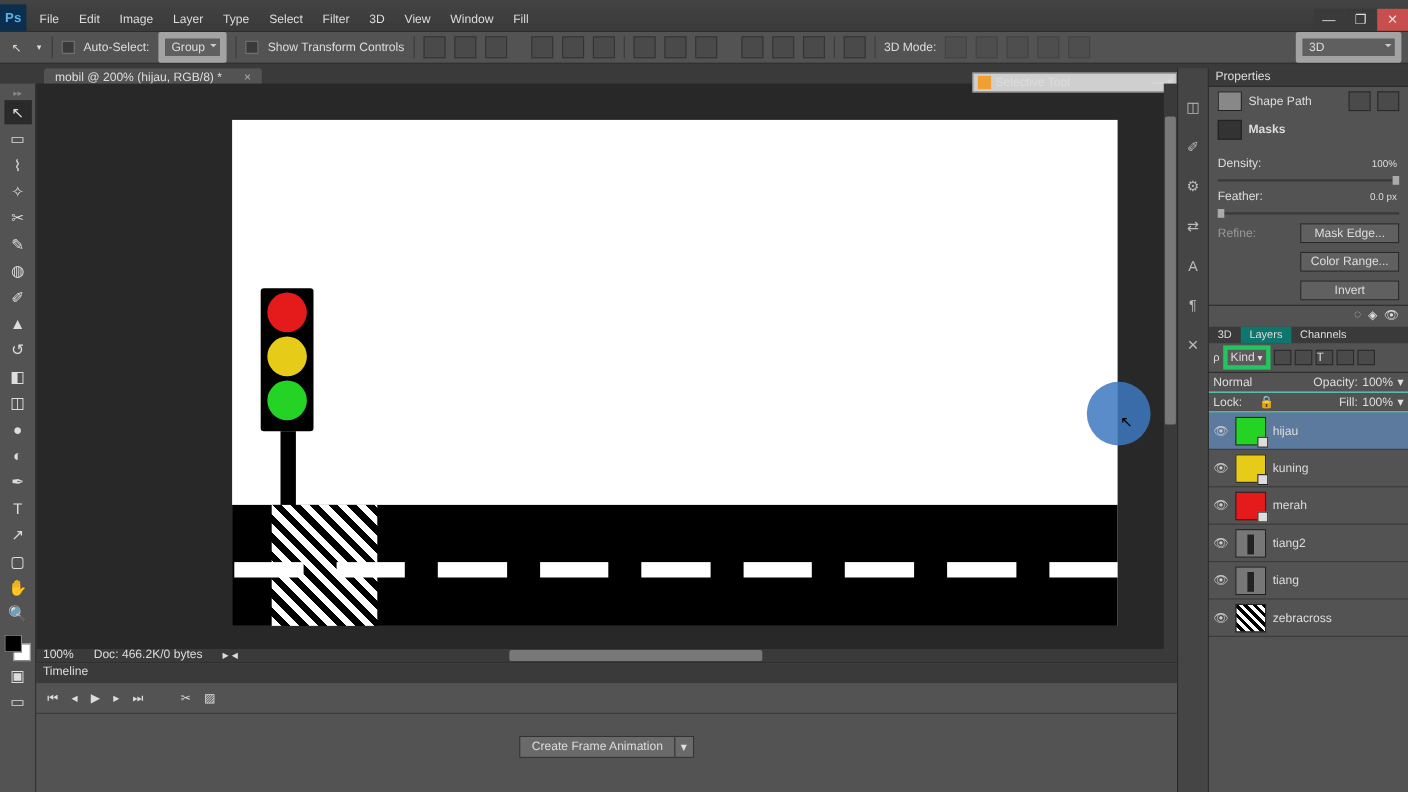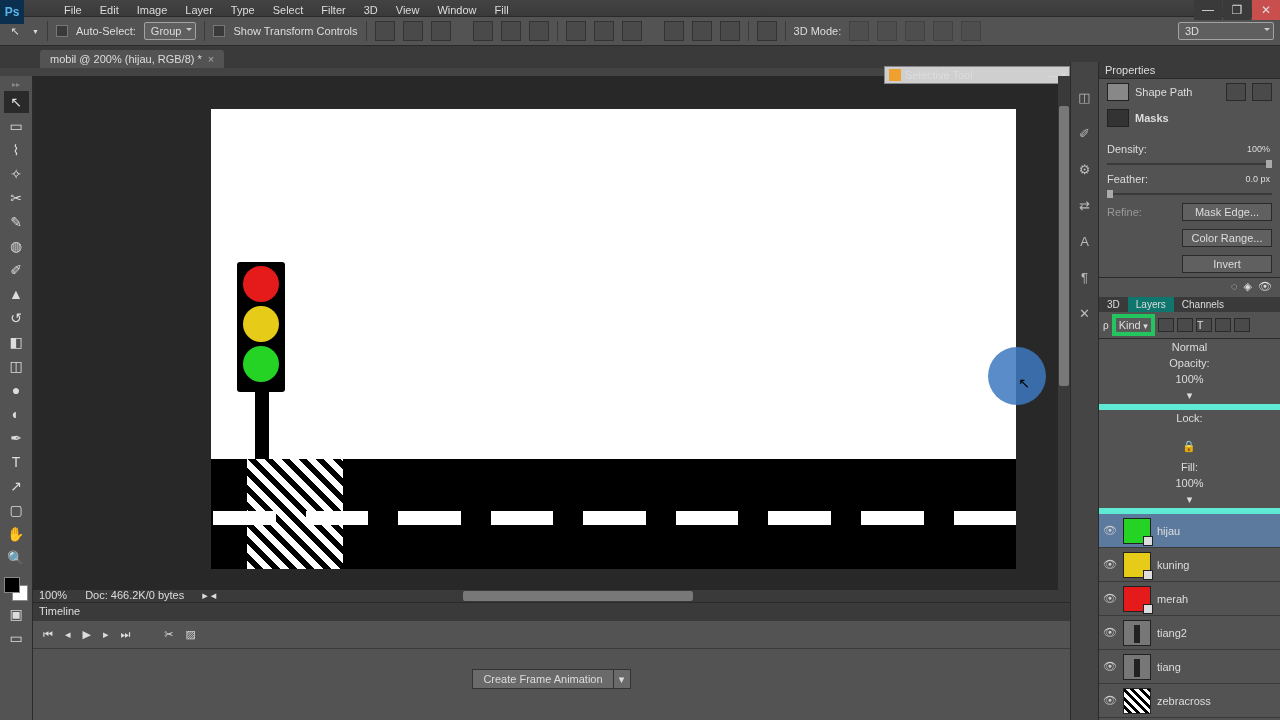--- a/index.html
+++ b/index.html
@@ -1,39 +1,39 @@
 <!DOCTYPE html>
 <html><head>
 <meta charset="utf-8">
 <style>
 * { margin:0; padding:0; box-sizing:border-box; font-family:Tahoma,Arial,sans-serif; font-size:11px; color:#ddd; }
 body { background:#434343; width:1280px; height:720px; overflow:hidden; position:relative; }
 
 
-.titlebar { height:16px; background:linear-gradient(#434343,#3a3a3a); display:flex; align-items:flex-start;gap:28px; }
+.titlebar { height:28px; background:linear-gradient(#434343,#3a3a3a); display:flex; align-items:flex-end; }
 .ps-logo { width:24px; height:24px; background:#0a2f4f; color:#5cb3e8; font-weight:bold; font-size:12px; display:flex; align-items:center; justify-content:center; }
 .menubar { display:flex; gap:2px; padding-left:4px; }
 .menubar span { padding:4px 8px; cursor:default; }
 .winctrls { margin-left:auto; display:flex; }
 .winctrls div { width:28px; height:20px; display:flex; align-items:center; justify-content:center; background:#3a3a3a; margin-left:1px; font-size:12px;}
 .winctrls .close { background:#c94f4f; }
 
 
 .optsbar { height:30px; background:#535353; border-top:1px solid #2a2a2a; border-bottom:1px solid #2a2a2a; display:flex; align-items:center; padding:0 6px; gap:8px; }
 .opts-icon { width:18px; height:18px; display:flex; align-items:center; justify-content:center; }
 .chk { width:12px; height:12px; border:1px solid #777; background:#3a3a3a;}
-.select { background:#5f5f5f; border:1px solid #a3a3a3; padding:2px 14px 2px 6px; border-radius:2px; position:relative;}
+.select { background:#5f5f5f; border:6px solid #a3a3a3; padding:2px 14px 2px 6px; border-radius:2px; position:relative;}
 .select:after { content:""; position:absolute; right:3px; top:5px; border:3px solid transparent; border-top-color:#ccc;}
 .sep { width:1px; height:20px; background:#3a3a3a; }
 .ibtn { width:20px; height:20px; border:1px solid #333; background:#4a4a4a; display:flex; align-items:center; justify-content:center;}
 .spacer { flex:1; }
 
 
 .doctab-row { height:22px; background:#3a3a3a; display:flex; align-items:flex-end; padding-left:40px;}
-.doctab { background:#535353; padding:3px 10px; border-radius:3px 3px 0 0; font-size:11px; display:flex; align-items:center; gap:6px;}
+.doctab { background:#535353; padding:3px 10px; border-radius:3px 3px 0 0; font-size:11px; display:flex; align-items:center; gap:20px;}
 .doctab .x { color:#aaa; }
 
 
 .workspace { position:absolute; left:33px; top:76px; right:210px; bottom:118px; background:#282828; }
 .canvas { position:absolute; left:178px; top:33px; width:805px; height:460px; background:#fff; }
 .selective-tool { position:absolute; right:0; top:-10px; width:186px; height:18px; background:#cfcfcf; border:1px solid #888; display:flex; align-items:center; font-size:10px; color:#333; padding-left:4px;}
 .selective-tool .ico { width:12px;height:12px;background:#f0a030;margin-right:4px;}
 .selective-tool .wctrl { margin-left:auto; display:flex; gap:2px; color:#666; padding-right:2px;}
 .scrh { position:absolute; left:0; right:0; bottom:0; height:12px; background:#3a3a3a;}
 .scrh .thumb{ position:absolute; left:430px; width:230px; height:10px; top:1px; background:#787878; border-radius:2px;}
@@ -82,21 +82,21 @@
 .smallbtn { width:20px; height:18px; border:1px solid #2a2a2a; background:#4a4a4a;}
 .p-btn { background:#606060; border:1px solid #2a2a2a; width:90px; padding:2px 0; font-size:10px; text-align:center; color:#999;}
 .p-sep { height:8px;}
 .p-bottom-icons { height:20px; border-top:1px solid #2a2a2a; display:flex; justify-content:flex-end; gap:6px; padding:2px 8px; color:#aaa;}
 .layer-tabs { display:flex; background:#3a3a3a;}
 .layer-tabs span { padding:2px 8px; font-size:10px;}
 .layer-tabs .act { background:#0f766e;}
 .l-opts { display:flex; align-items:center; padding:2px 4px; gap:3px; border-bottom:1px solid #2a2a2a;}
 .l-opts .sel2 { background:#5a5a5a; border:4px solid #22c55e; padding:1px 3px; font-size:9px;}
 .l-opts .ic { width:16px; height:14px; border:1px solid #2a2a2a; background:#4a4a4a;}
-.l-row2 { display:flex; align-items:center; padding:2px 4px; gap:4px; font-size:10px; border-bottom:6px solid #5eead4;flex-direction:column;}
+.l-row2 { display:flex; align-items:center; padding:2px 4px; gap:4px; font-size:10px; border-bottom:1px solid #5eead4;}
 .l-row2 .wide{flex:1;}
 .layer-list { flex:1; overflow:hidden;}
 .layer { display:flex; align-items:center; height:34px; border-bottom:1px solid #3a3a3a; padding-left:4px; gap:6px;}
 .layer.sel { background:#5c7a9e;}
 .eye { width:14px; font-size:11px; color:#ccc;}
 .thumb2 { width:28px; height:26px; border:1px solid #222; background:#fff; position:relative;}
 .mini-mask { position:absolute; right:-3px; bottom:-3px; width:10px; height:10px; border:1px solid #222; background:#ddd;}
 .num { font-size:9px; width:30px; text-align:right; padding-right:2px;}
 </style>
 </head>

